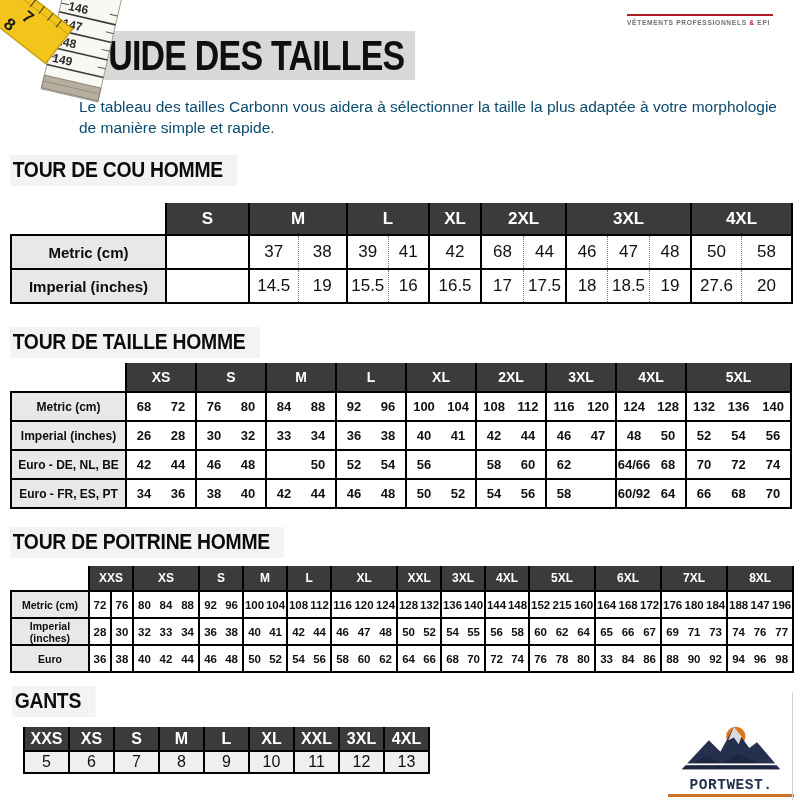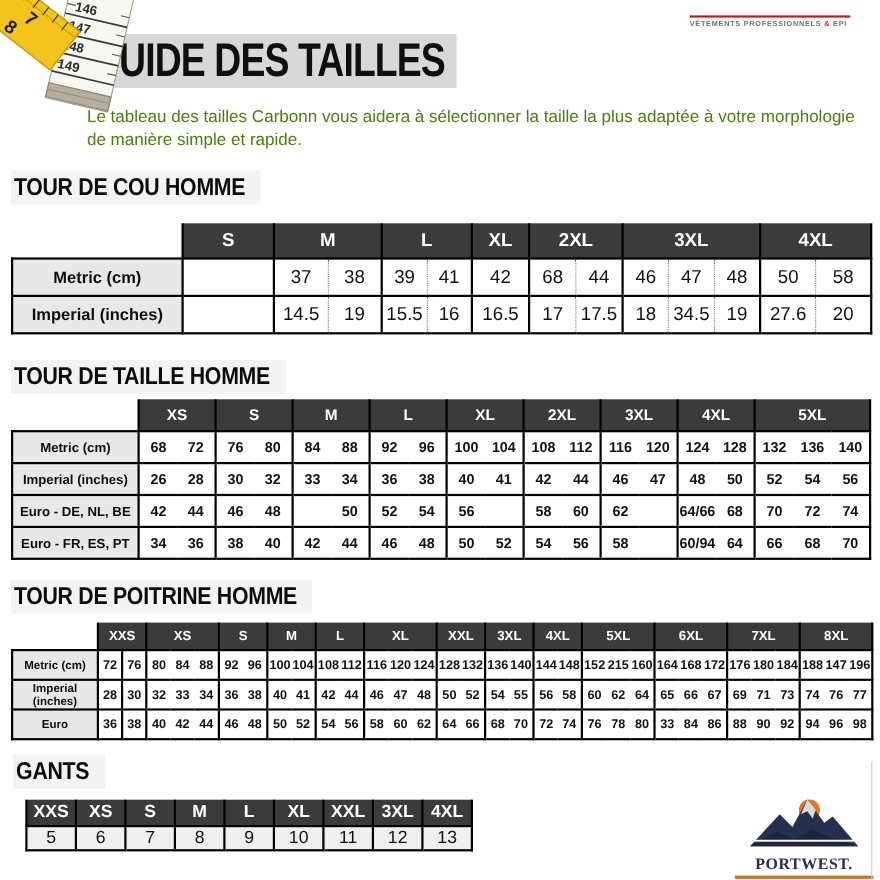--- a/index.html
+++ b/index.html
@@ -16,21 +16,21 @@
     white-space:nowrap;color:#0f0f0f}
 
   
   .brand{position:absolute;left:627px;top:12px;width:146px}
   .brand .wm{font-size:33px;font-weight:700;line-height:34px;letter-spacing:-.5px;color:#18181a;white-space:nowrap}
   .brand .wm .c{color:#c8202a}
   .brand .rule{height:2px;background:#b01e24;margin-top:2px}
   .brand .tag{margin-top:3px;font-size:6.6px;letter-spacing:.7px;color:#6e6e78;white-space:nowrap;font-weight:700}
   .brand .tag .amp{color:#c8202a}
 
-  .intro{position:absolute;left:79px;top:97px;width:712px;font-size:15.5px;line-height:20.5px;color:#4d7c0f}
+  .intro{position:absolute;left:79px;top:97px;width:712px;font-size:15.5px;line-height:20.5px;color:#0c4a6e}
 
   
   .sec{position:absolute;background:#f3f3f3;padding:2px 16px 3px 3px;transform-origin:0 0;transform:scaleX(.88)}
   .sec span{font-size:22px;font-weight:700;letter-spacing:-.3px;color:#0c0c0c;white-space:nowrap}
   #sec-cou{left:10px;top:155px}
   #sec-taille{left:10px;top:327px}
   #sec-poitrine{left:10px;top:527px}
   #sec-gants{left:12px;top:686px}
 
   
@@ -57,21 +57,21 @@
 
   #tbl-poitrine td{height:25px;font-size:11.5px;font-weight:700}
   #tbl-poitrine thead th{height:24px;font-size:12px}
   #tbl-poitrine .rl{font-size:10.5px}
 
   #tbl-gants td{height:20px;font-size:16px;background:#efefef}
   #tbl-gants thead th{height:23px;font-size:16px}
 
   
   .portwest{position:absolute;left:668px;top:721px;width:126px;text-align:center}
-  .portwest .pw{font-family:Liberation Serif, serif;font-size:14.5px;font-weight:700;
+  .portwest .pw{font-family:Liberation Mono, monospace;font-size:14.5px;font-weight:700;
       color:#25304f;letter-spacing:.5px;margin-top:-2px}
   .portwest .prule{height:3px;background:#cf7227;margin-top:1px}
   .vline{position:absolute;left:792px;top:692px;width:1px;height:108px;background:#d0d0d0}
 
   .tnum{font-size:12px;font-weight:700;fill:#2b2b2b;font-family:"Liberation Sans",sans-serif}
   .ynum{font-size:17px;font-weight:700;fill:#1a1a1a;font-family:"Liberation Sans",sans-serif}
 </style>
 </head>
 <body>
 
@@ -189,21 +189,21 @@
           <th class="rl">Imperial (inches)</th>
           <td class="gs"></td>
           <td class="gs">14.5</td>
           <td class="dot">19</td>
           <td class="gs">15.5</td>
           <td class="dot">16</td>
           <td class="gs">16.5</td>
           <td class="gs">17</td>
           <td class="dot">17.5</td>
           <td class="gs">18</td>
-          <td class="dot">34.5</td>
+          <td class="dot">18.5</td>
           <td class="dot">19</td>
           <td class="gs">27.6</td>
           <td class="dot">20</td>
         </tr>
       </tbody>
     </table>
     <table class="sztbl" id="tbl-taille" style="left: 10px; top: 363px; width: 780px;">
       <colgroup>
         <col style="width: 115px;">
         <col style="width: 35px;">
@@ -316,21 +316,21 @@
           <td class="gs">42</td>
           <td class="non">44</td>
           <td class="gs">46</td>
           <td class="non">48</td>
           <td class="gs">50</td>
           <td class="non">52</td>
           <td class="gs">54</td>
           <td class="non">56</td>
           <td class="gs">58</td>
           <td class="non"></td>
-          <td class="gs">60/94</td>
+          <td class="gs">60/92</td>
           <td class="non">64</td>
           <td class="gs">66</td>
           <td class="non">68</td>
           <td class="non">70</td>
         </tr>
       </tbody>
     </table>
     <table class="sztbl" id="tbl-poitrine" style="left: 10px; top: 566px; width: 782px;">
       <colgroup>
         <col style="width: 78px;">

